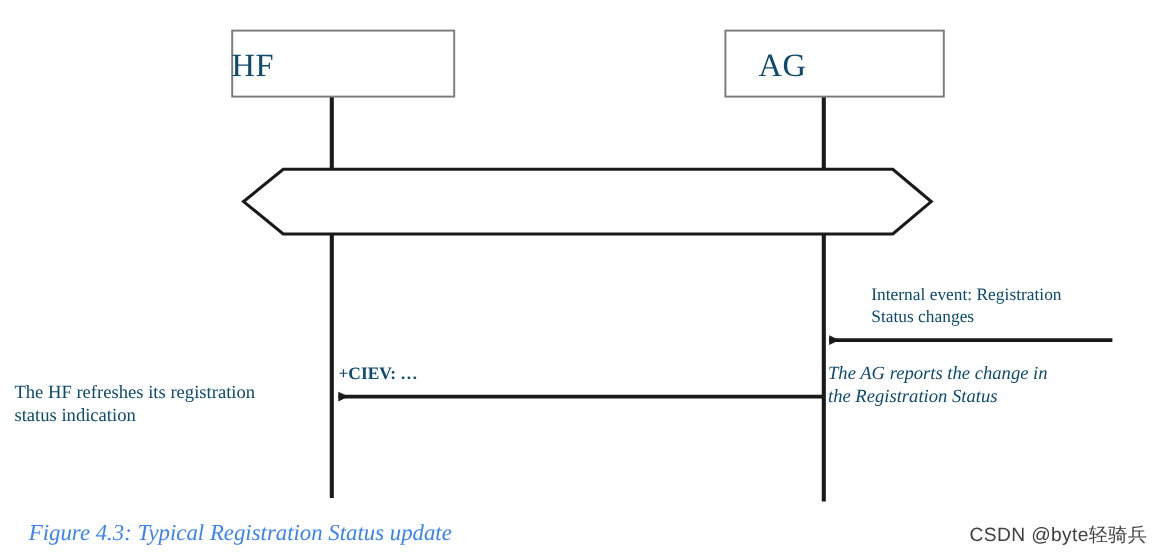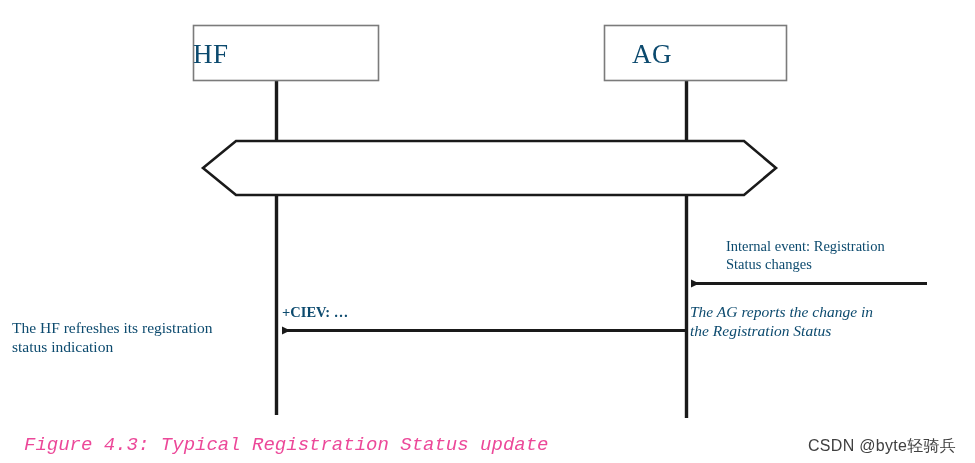--- a/index.html
+++ b/index.html
@@ -53,24 +53,24 @@
     font-size: 14.5px;
   }
   .side-label {
     font-family: "Liberation Serif", serif;
     font-size: 15.5px;
   }
   .caption {
     position: absolute;
     left: 24px;
     top: 434px;
-    font-family: Liberation Mono, monospace;
+    font-family: Liberation Serif, serif;
     font-style: italic;
     font-size: 19px;
-    color: #ec4899;
+    color: #3b82f6;
     white-space: nowrap;
   }
   .watermark {
     position: absolute;
     left: 808px;
     top: 436px;
     font-family: "Liberation Sans", sans-serif;
     font-size: 16px;
     color: #404040;
     white-space: nowrap;

